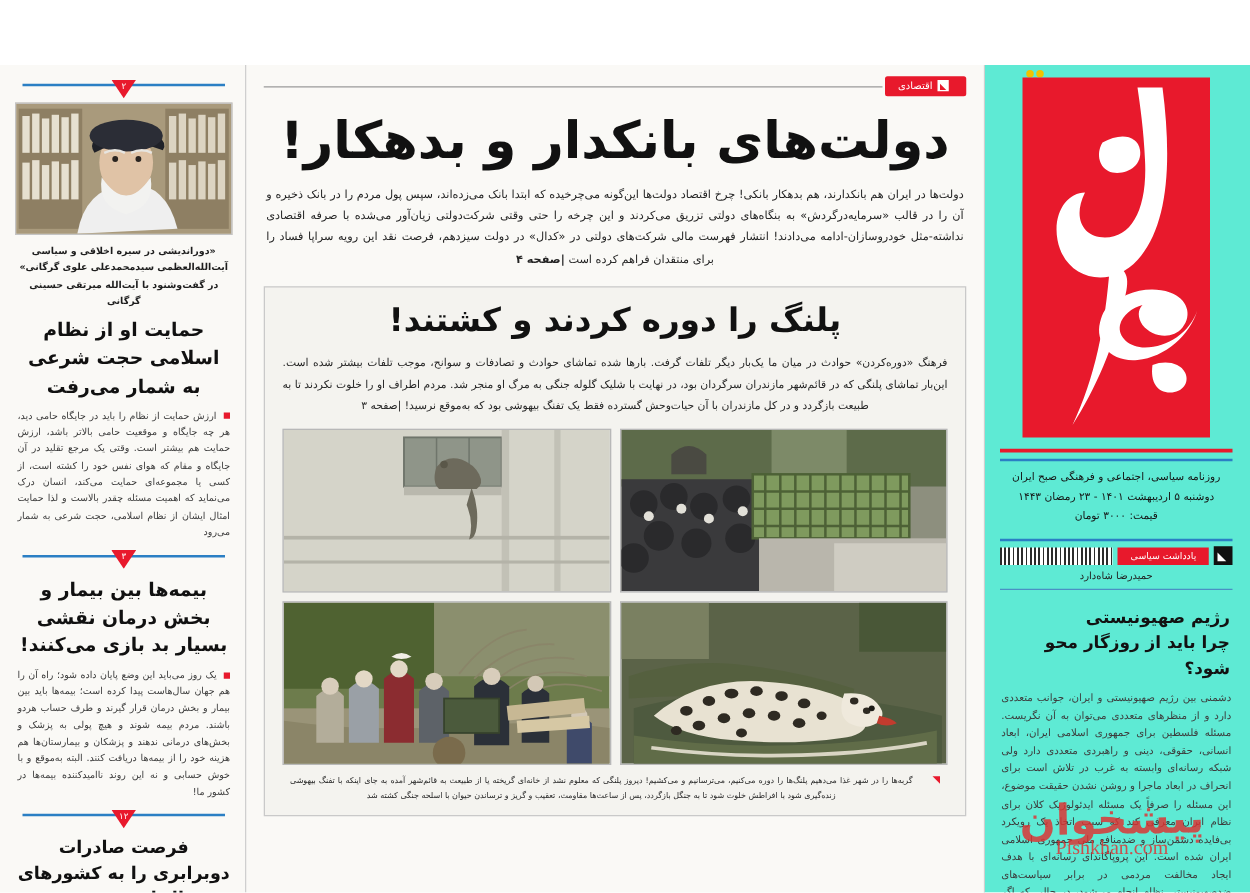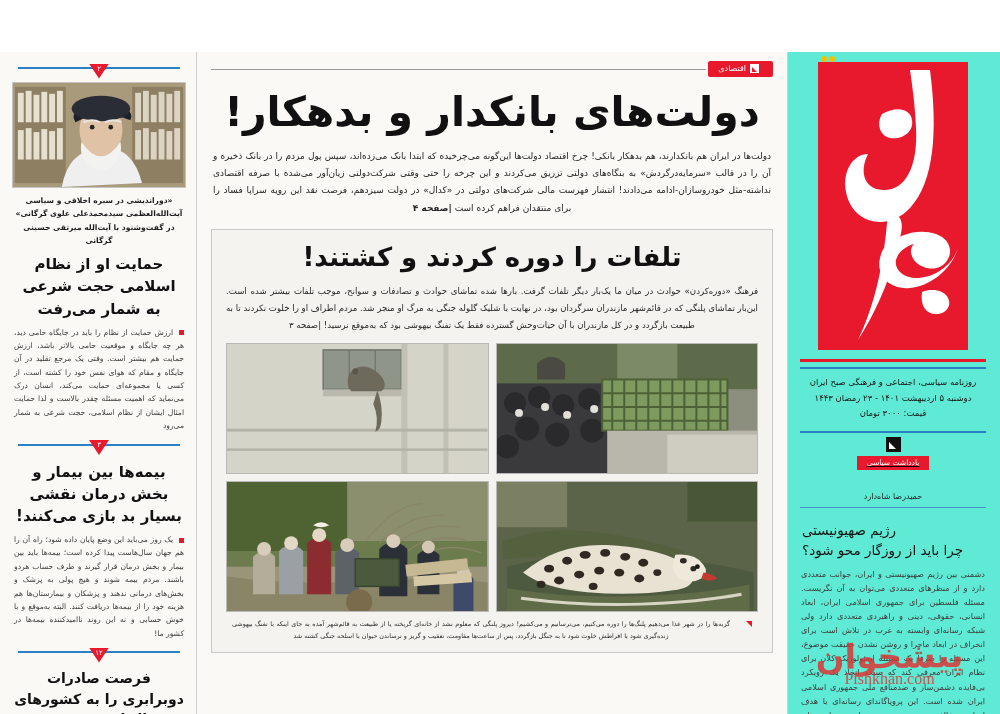--- a/index.html
+++ b/index.html
@@ -45,22 +45,22 @@
   }
   .rule-red { height: 3px; background: #e8192c; margin: 9px 2px 0 2px; }
   .rule-blue { height: 2px; background: #2b7fc4; margin: 5px 2px 0 2px; }
   .rule-blue-thin { height: 1px; background: #4a90c4; margin: 6px 2px 6px 2px; }
   .pub-info {
     text-align: center; font-size: 8.5px; line-height: 1.85;
     color: #141414; padding: 6px 2px 4px 2px;
     font-family: "DejaVu Sans", sans-serif;
   }
   .note-bar {
-    display: flex; flex-direction: column; align-items: center;
-    gap: 4px; margin: 4px 2px 0 2px; text-decoration: underline;
+    display: flex; flex-direction: row; align-items: center;
+    gap: 4px; margin: 4px 2px 0 2px;
   }
   .note-icon {
     width: 15px; height: 15px; background: #111; flex: 0 0 15px;
     position: relative;
   }
   .note-icon::after {
     content: ""; position: absolute; left: 3px; bottom: 3px;
     width: 0; height: 0;
     border-left: 7px solid #fff; border-top: 7px solid transparent;
   }
@@ -70,21 +70,21 @@
   }
   .note-hatch {
     flex: 1 1 auto; height: 14px;
     background: repeating-linear-gradient(90deg, #2b2b2b 0 1.4px, #fff 1.4px 3.4px);
   }
   .note-author {
     text-align: center; font-size: 8px; color: #222;
     margin-top: 4px; margin-bottom: 2px;
   }
   .op-title {
-    text-align: left; font-size: 13.5px; font-weight: normal;
+    text-align: right; font-size: 13.5px; font-weight: bold;
     line-height: 1.5; color: #121212; padding: 6px 4px 2px 4px;
   }
   .op-body {
     font-size: 8.2px; line-height: 1.72; color: #3c3c3c;
     text-align: justify; padding: 4px 3px 0 3px;
   }
 
   
   .watermark {
     position: absolute; left: -6px; bottom: 26px;
@@ -288,21 +288,21 @@
       </div>
 
       <div class="lead-title">دولت‌های بانکدار و بدهکار!</div>
 
       <div class="lead-body">
         <span>دولت‌ها در ایران هم بانکدارند، هم بدهکار بانکی! چرخ اقتصاد دولت‌ها این‌گونه می‌چرخیده که ابتدا بانک می‌زده‌اند، سپس پول مردم را در بانک ذخیره و آن را در قالب «سرمایه‌درگردش» به بنگاه‌های دولتی تزریق می‌کردند و این چرخه را حتی وقتی شرکت‌دولتی زیان‌آور می‌شده با صرفه اقتصادی نداشته-مثل خودروسازان-ادامه می‌دادند! انتشار فهرست مالی شرکت‌های دولتی در «کدال» در دولت سیزدهم، فرصت نقد این رویه سراپا فساد را برای منتقدان فراهم کرده است</span>
         <span class="pageref">|صفحه ۴</span>
       </div>
 
       <div class="story-box">
-        <div class="story-title">تلفات را دوره کردند و کشتند!</div>
+        <div class="story-title">پلنگ را دوره کردند و کشتند!</div>
         <div class="story-body">
           <span>فرهنگ «دوره‌کردن» حوادث در میان ما یک‌بار دیگر تلفات گرفت. بارها شده تماشای حوادث و تصادفات و سوانح، موجب تلفات بیشتر شده است. این‌بار تماشای پلنگی که در قائم‌شهر مازندران سرگردان بود، در نهایت با شلیک گلوله جنگی به مرگ او منجر شد. مردم اطراف او را خلوت نکردند تا به طبیعت بازگردد و در کل مازندران با آن حیات‌وحش گسترده فقط یک تفنگ بیهوشی بود که به‌موقع نرسید!</span>
           <span class="pageref">|صفحه ۳</span>
         </div>
 
         <div class="photo-grid">
 
           <div class="photo">
             <svg viewBox="0 0 260 131" preserveAspectRatio="none">
               <rect width="260" height="131" fill="#8d8f7e"></rect>

